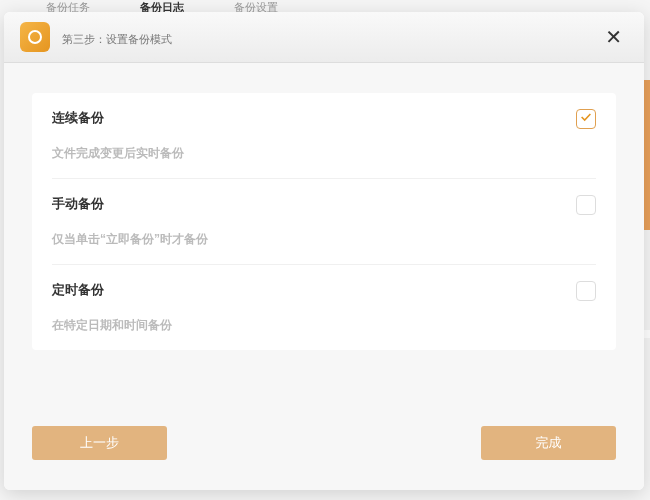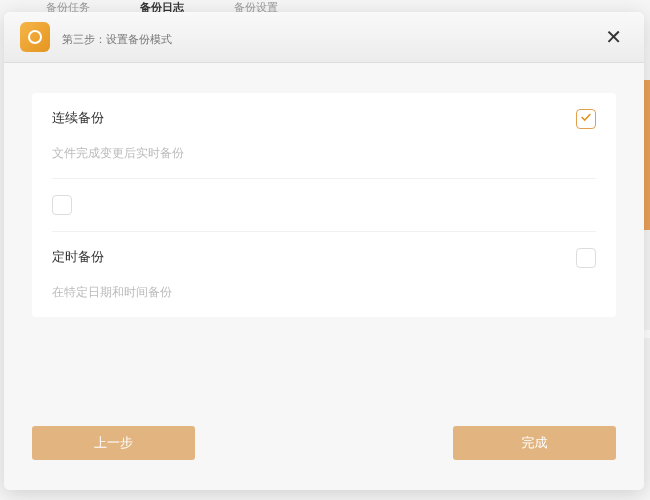--- a/index.html
+++ b/index.html
@@ -86,20 +86,21 @@
 }
 .body {
   flex: 1;
   padding: 30px 28px 20px;
   background: #f7f7f7;
 }
 .card {
   background: #fff;
   border-radius: 4px;
   padding: 0 20px;
+  font-weight: bold;
 }
 .option {
   display: flex;
   align-items: flex-start;
   padding: 16px 0;
   border-bottom: 1px solid #f0f0f0;
   cursor: pointer;
 }
 .option:last-child { border-bottom: none; }
 .option-text { flex: 1; }
@@ -120,21 +121,21 @@
 .checkbox.checked .checkmark { display: block; }
 .checkmark svg { width: 14px; height: 14px; }
 .footer {
   display: flex;
   justify-content: space-between;
   padding: 18px 28px 30px;
   background: #f7f7f7;
   border-radius: 0 0 6px 6px;
 }
 .btn {
-  width: 163px;
+  width: 135px;
   height: 34px;
   border: none;
   border-radius: 3px;
   background: #e2b47f;
   color: #fff;
   font-size: 13px;
   cursor: pointer;
   font-family: inherit;
 }
 </style>
@@ -173,20 +174,24 @@
         <div class="checkbox checked">
           <span class="checkmark">
             <svg viewBox="0 0 16 16">
                 <path d="M3 8 L6.5 11.5 L13 4.5" stroke="#e59520" stroke-width="1.8" fill="none"></path>
               </svg>
           </span>
         </div>
       </div>
 
       <div class="option">
+        <div class="option-text">
+          <div class="option-label">手动备份</div>
+          <div class="option-desc">仅当单击“立即备份”时才备份</div>
+        </div>
         <div class="checkbox unchecked">
           
         </div>
       </div>
 
       <div class="option">
         <div class="option-text">
           <div class="option-label">定时备份</div>
           <div class="option-desc">在特定日期和时间备份</div>
         </div>

